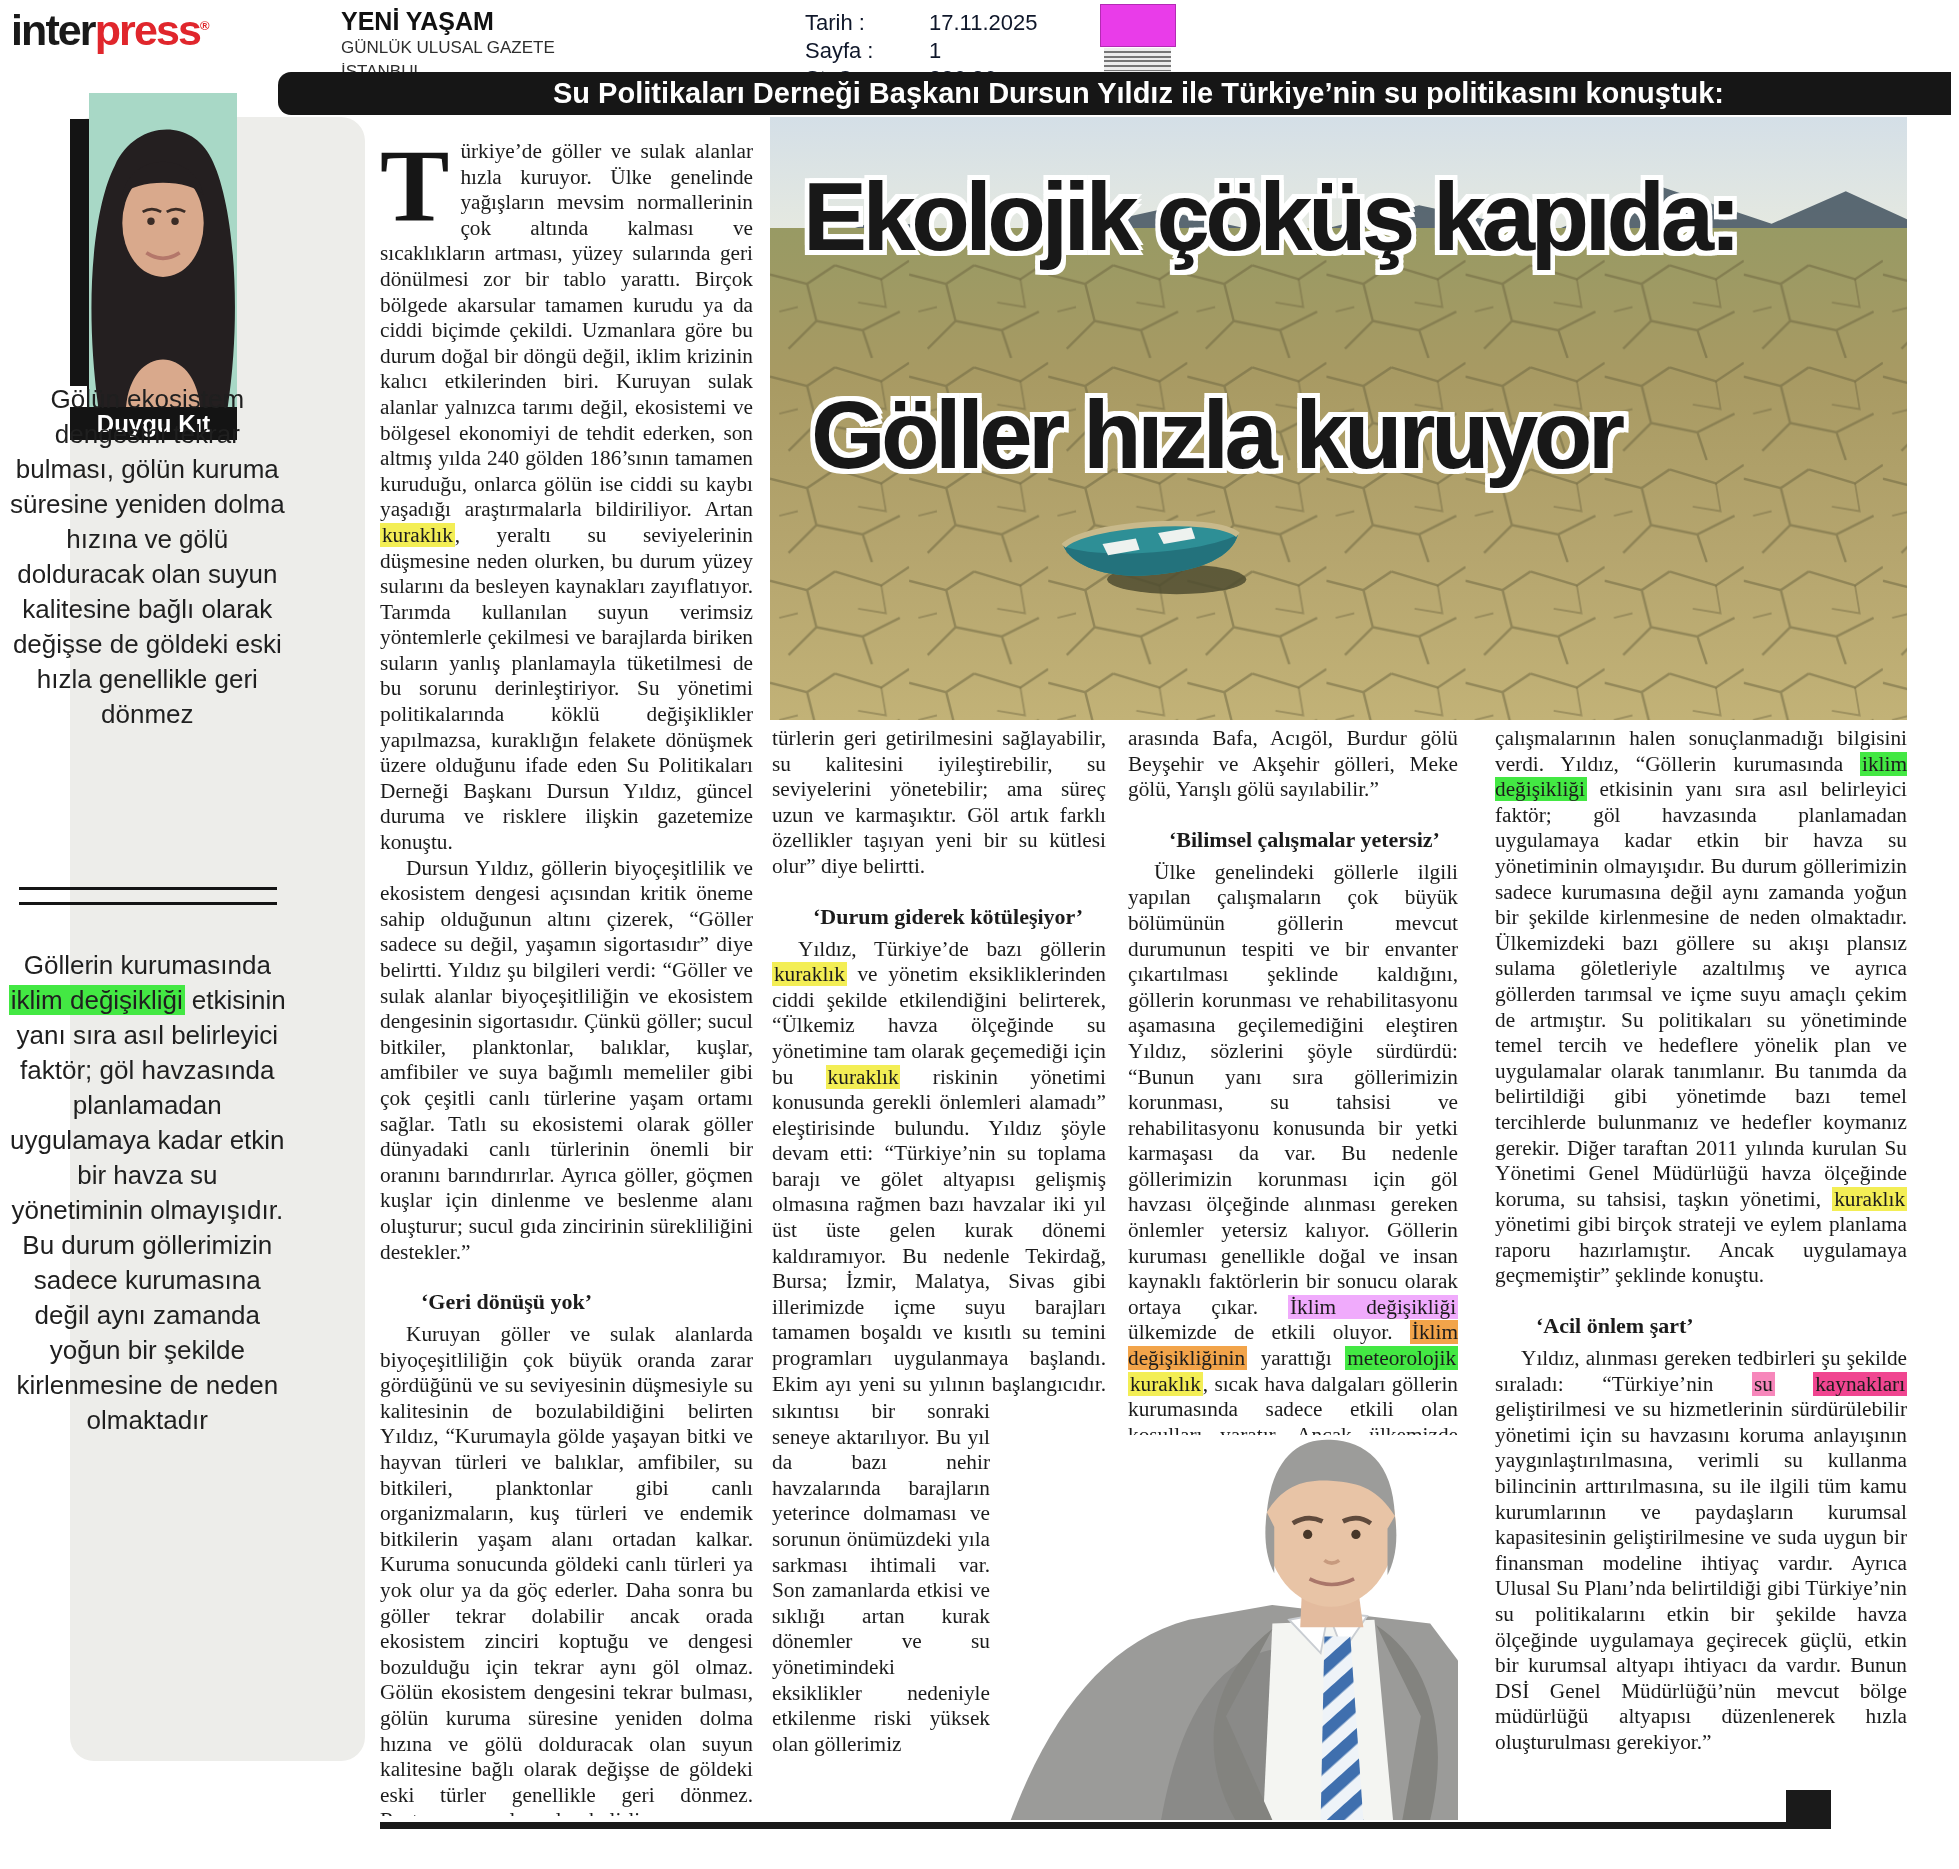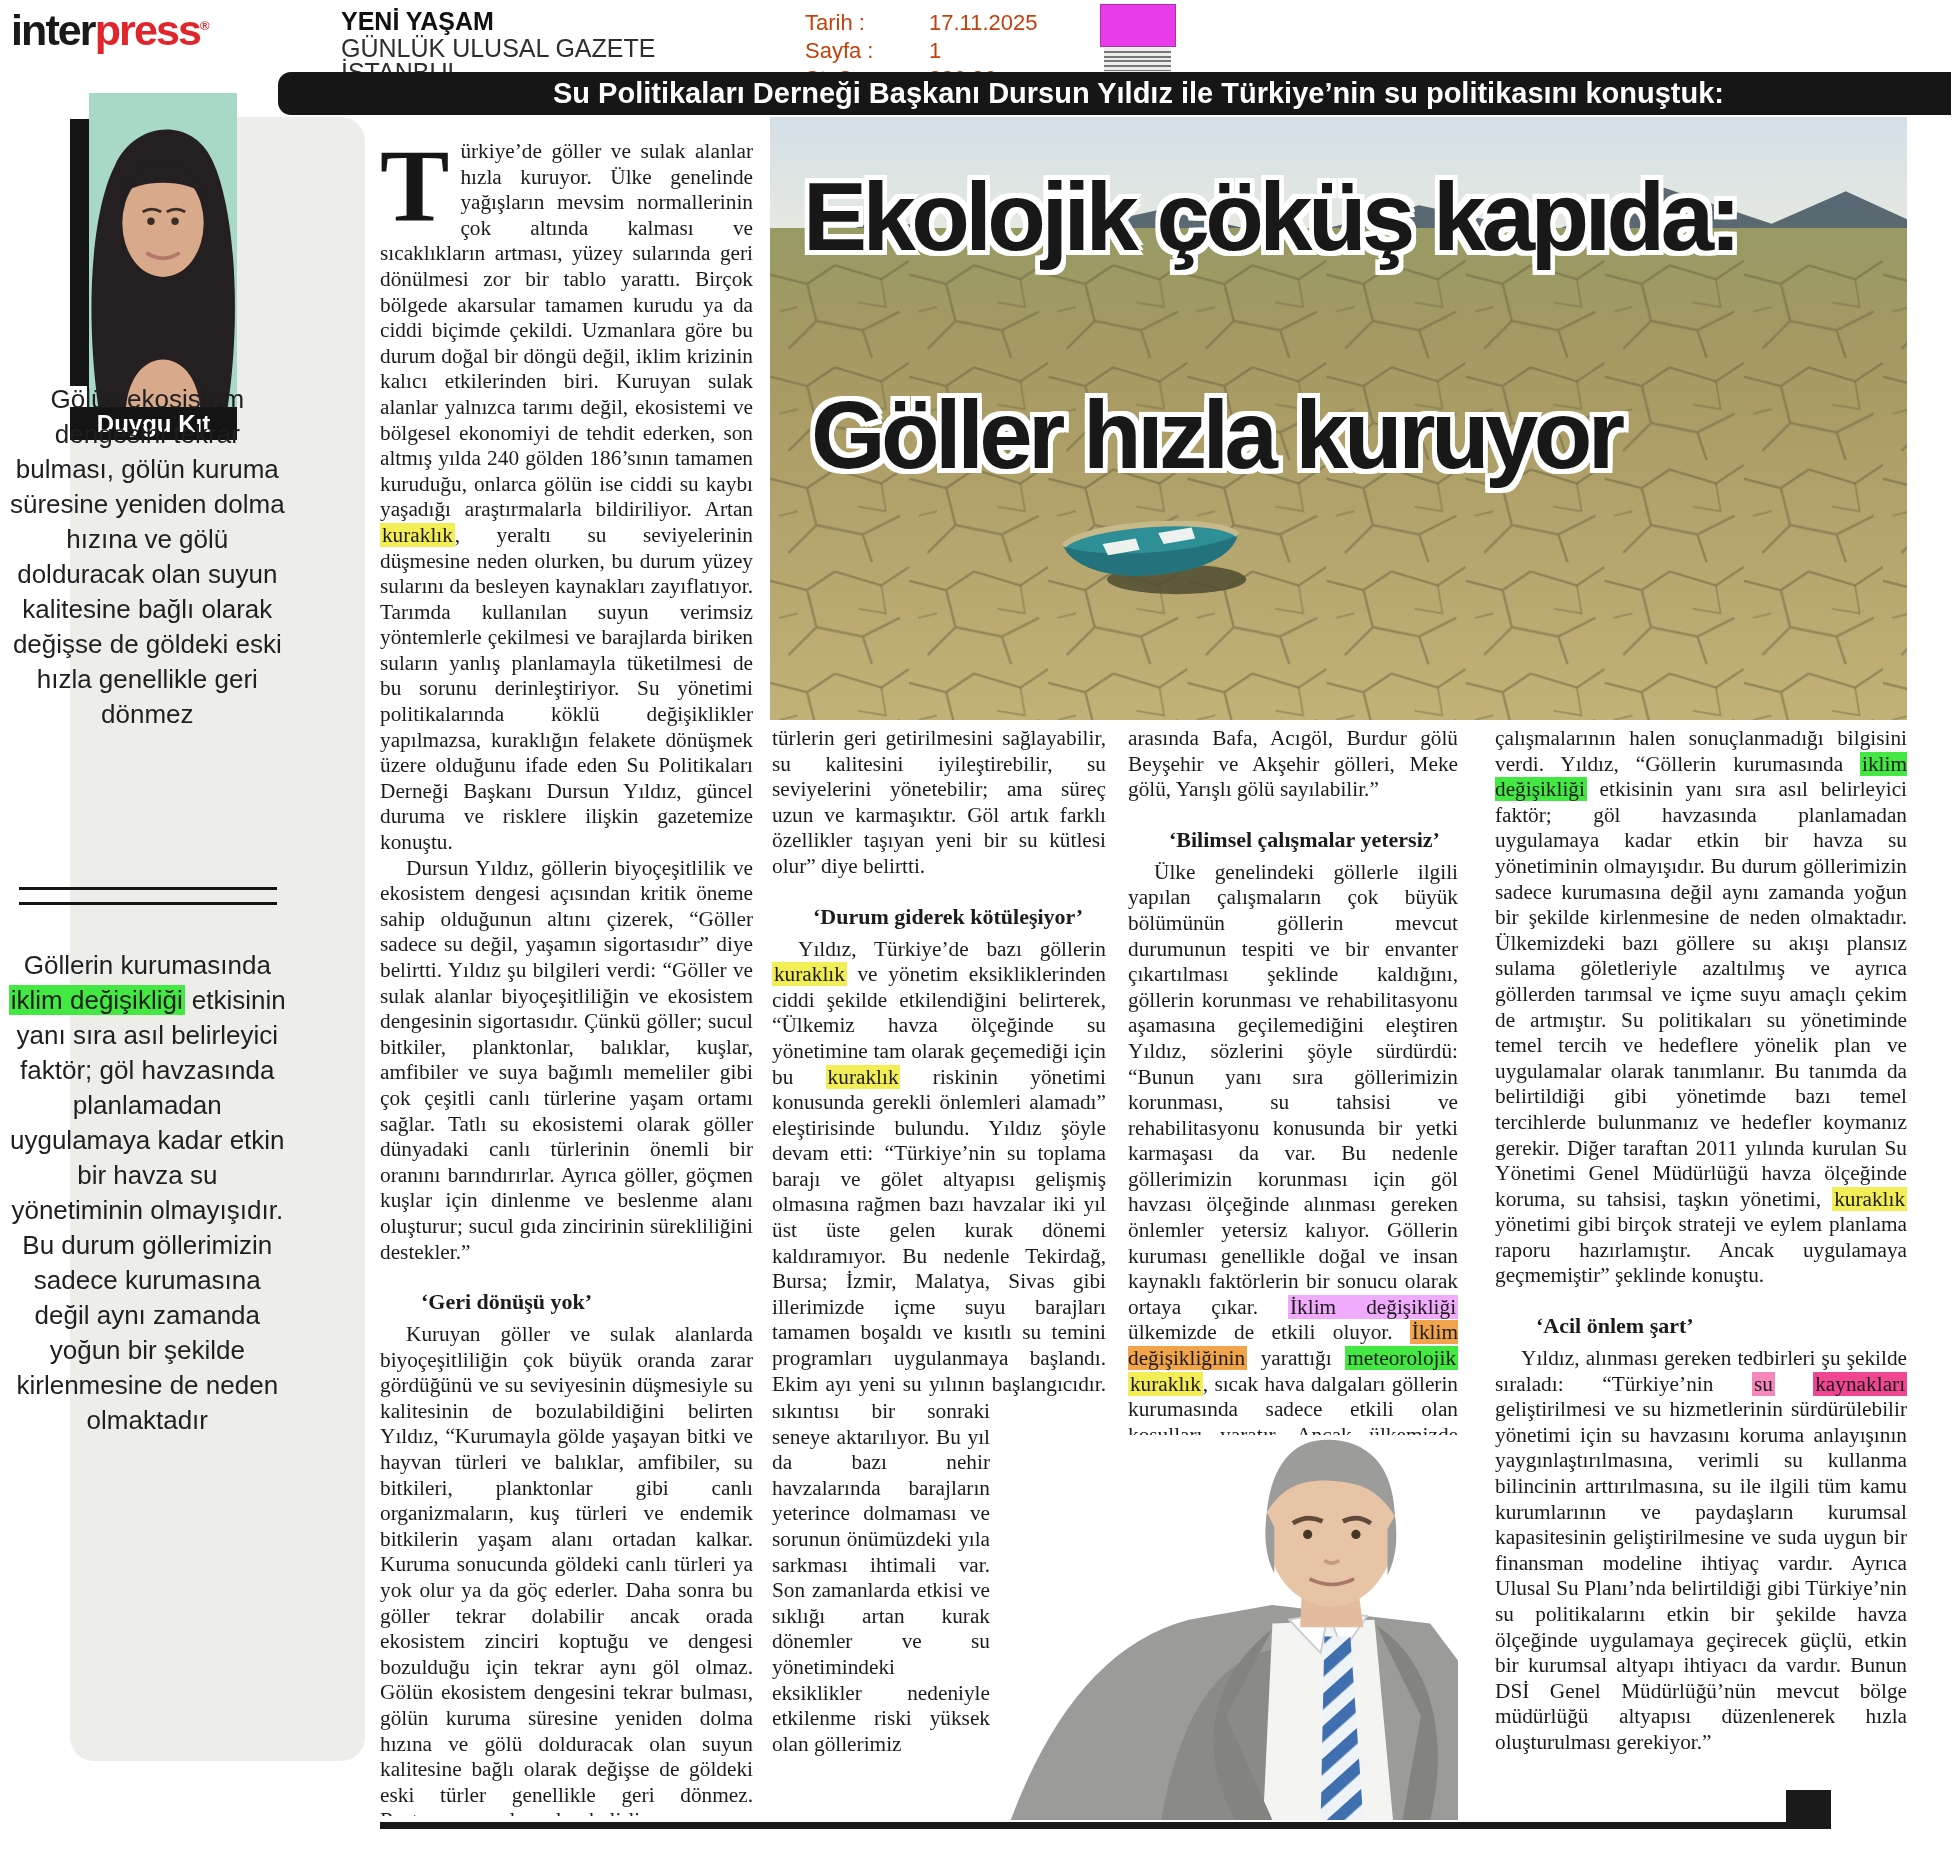--- a/index.html
+++ b/index.html
@@ -5,23 +5,23 @@
   html,body{margin:0;padding:0;background:#ffffff;}
   .page{position:relative;width:1959px;height:1870px;background:#fff;overflow:hidden;
         font-family:"Liberation Serif","DejaVu Serif",serif;}
   
   .ip-logo{position:absolute;left:11px;top:5.6px;font-family:"Liberation Sans",sans-serif;
            font-weight:bold;font-size:43px;letter-spacing:-1.9px;color:#1a1a1a;}
   .ip-logo .red{color:#e0262c;}
   .ip-logo sup{font-size:13px;color:#e0262c;}
   .paper-block{position:absolute;left:341px;top:7.4px;font-family:"Liberation Sans",sans-serif;color:#2e2e2e;}
   .paper-block .pname{font-weight:bold;font-size:25px;color:#111;}
-  .paper-block .pline{font-size:25px;line-height:24px;}
+  .paper-block .pline{font-size:17px;line-height:24px;}
   .meta-block{position:absolute;left:805px;top:9.3px;font-family:"Liberation Sans",sans-serif;
-              font-size:22px;color:#c2410c;line-height:28px;}
+              font-size:22px;color:#0f172a;line-height:28px;}
   .meta-row{display:flex;}
   .meta-row .lbl{width:102px;}
   .meta-row .val{margin-left:22px;}
   .mag-block{position:absolute;left:1100px;top:3.7px;width:74px;height:41px;background:#e93ce9;border:0.9px solid #b32bb3;}
   .barcode{position:absolute;left:1104px;top:48px;width:67px;height:28px;
            background:repeating-linear-gradient(0deg,#555 0 1.9px,#e9e9e9 1.9px 4.6px);opacity:.8;}
   
   .topbar{position:absolute;left:278px;top:72px;width:1625px;height:43px;background:#161616;
           border-radius:13px 0 0 13px;display:flex;align-items:center;justify-content:center;padding-left:48px;}
   .topbar span{color:#fff;font-family:"Liberation Sans",sans-serif;font-weight:bold;font-size:29px;}

